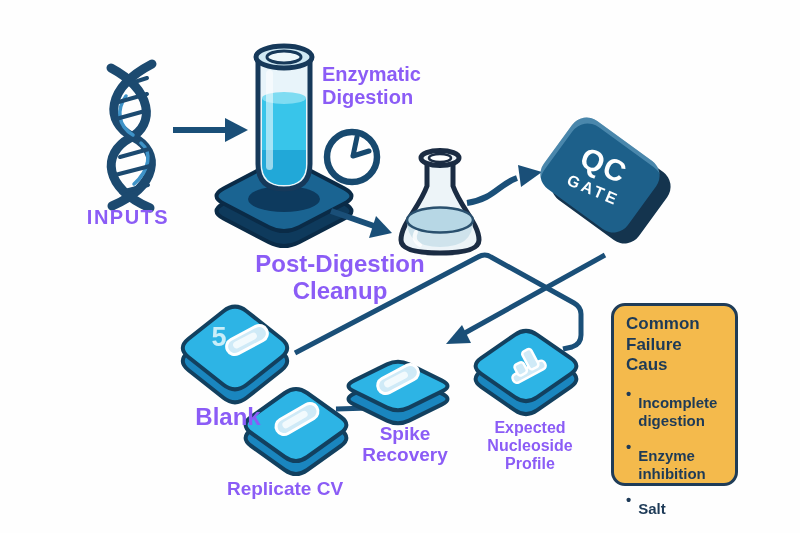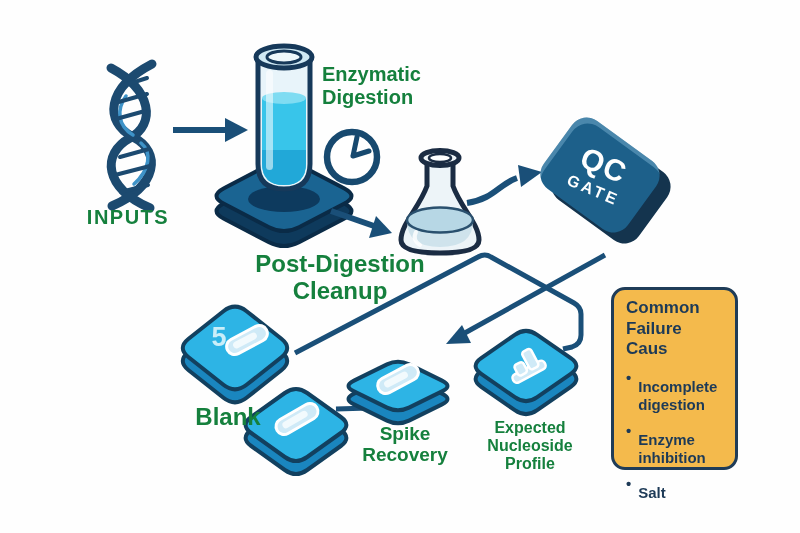--- a/index.html
+++ b/index.html
@@ -2,41 +2,41 @@
 <html><head>
 <meta charset="utf-8">
 <style>
   html,body{margin:0;padding:0;background:#e8e8e8;}
   .stage{
     position:relative;width:800px;height:533px;background:#fefefe;
     overflow:hidden;font-family:"Liberation Sans",sans-serif;
   }
   .stage svg{position:absolute;left:0;top:0;}
   .lbl{
-    position:absolute;color:#15803d;font-weight:700;
+    position:absolute;color:#8b5cf6;font-weight:700;
     white-space:pre-line;line-height:1.13;
   }
   .center{transform:translateX(-50%);text-align:center;}
   
   .qc-shadow{
     position:absolute;left:559px;top:144px;width:104px;height:84px;
     border-radius:18px;background:#14344e;transform:rotate(36deg);
   }
   .qc-face{
     position:absolute;left:548px;top:133px;width:104px;height:84px;
     border-radius:18px;background:#1d608a;transform:rotate(36deg);
     box-shadow:inset 5px 5px 0 -1px rgba(160,210,235,.35);
     display:flex;align-items:center;justify-content:center;
   }
   .qc-text{transform:rotate(-13deg);text-align:center;color:#ffffff;}
   .qc-line1{font-size:30px;font-weight:700;letter-spacing:1px;line-height:1;}
   .qc-line2{font-size:16px;font-weight:700;letter-spacing:3px;line-height:1;margin-top:4px;}
   
   .failure-box{
-    position:absolute;left:611px;top:287px;width:127px;height:183px;
+    position:absolute;left:611px;top:303px;width:127px;height:183px;
     box-sizing:border-box;background:#f4ba4c;border:3.5px solid #1f3c58;
     border-radius:14px;padding:8px 10px 8px 12px;color:#1d3a57;
   }
   .failure-title{font-size:17px;font-weight:700;line-height:1.22;white-space:pre-line;}
   .failure-list{list-style:none;margin:9px 0 0 0;padding:0;}
   .failure-list li{display:flex;gap:7px;margin-bottom:9px;font-size:15px;font-weight:700;line-height:1.17;}
   .failure-list .dot{flex:0 0 auto;}
   .failure-list .itxt{white-space:pre-line;margin-top:9px;}
 </style>
 </head>
@@ -168,20 +168,21 @@
   <div class="lbl center" style="left:128px;top:206px;font-size:20px;letter-spacing:1.5px;">INPUTS</div>
 
   <div class="lbl" style="left:322px;top:63px;font-size:20px;">Enzymatic
 Digestion</div>
 
   <div class="lbl center" style="left:340px;top:250px;font-size:24px;">Post-Digestion
 Cleanup</div>
 
   <div class="lbl center" style="left:204px;top:403px;font-size:24px;margin-left:24px;">Blank</div>
 
+  <div class="lbl center" style="left:285px;top:478px;font-size:19px;">Replicate CV</div>
 
   <div class="lbl center" style="left:405px;top:423px;font-size:19px;">Spike
 Recovery</div>
 
   <div class="lbl center" style="left:530px;top:419px;font-size:16px;">Expected
 Nucleoside
 Profile</div>
 
   <div class="failure-box">
     <div class="failure-title">Common

